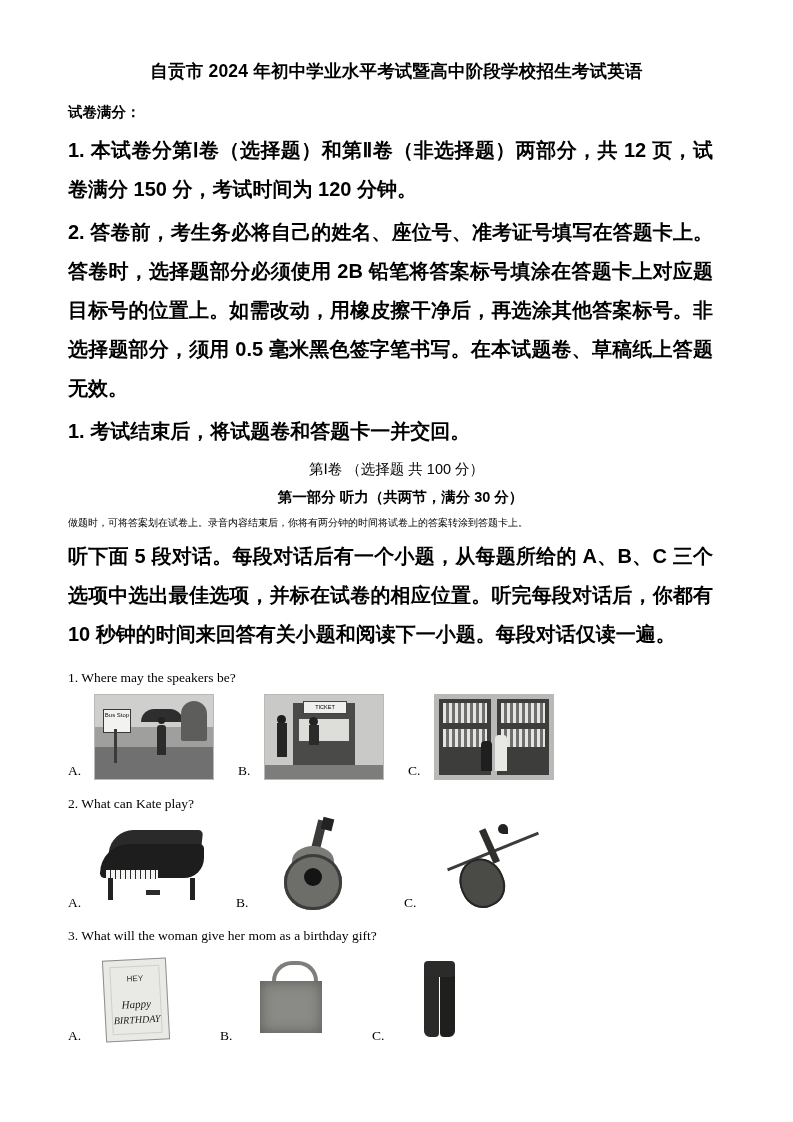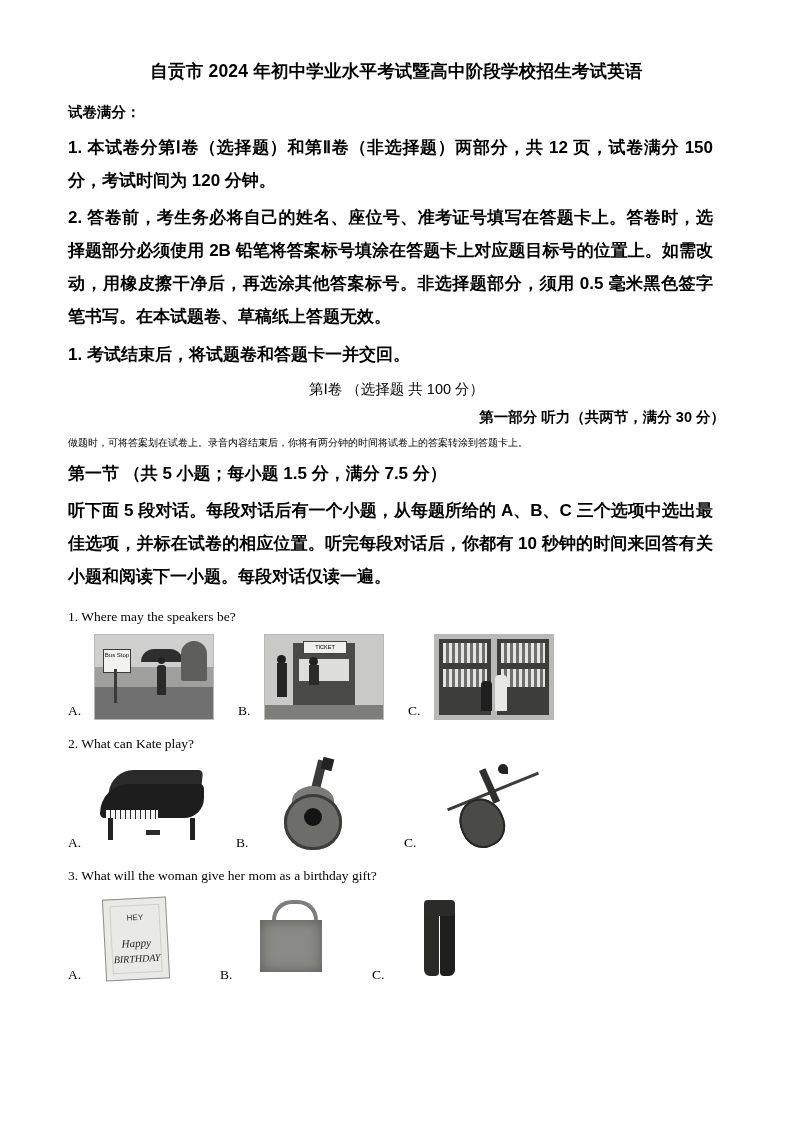--- a/index.html
+++ b/index.html
@@ -32,21 +32,21 @@
   }
   .notice-head {
     font-family: "Liberation Sans", sans-serif;
     font-weight: bold;
     font-size: 14.5px;
     margin: 0 0 9px 0;
   }
   .para {
     font-family: "Liberation Sans", sans-serif;
     font-weight: bold;
-    font-size: 17px;
+    font-size: 20px;
     line-height: 1.95;
     margin: 0 12px 4px 0;
     text-align: justify;
     text-justify: inter-ideograph;
   }
   .para-reg {
     font-family: "Liberation Sans", sans-serif;
     font-weight: normal;
     font-size: 10px;
     line-height: 1.95;
@@ -59,21 +59,21 @@
     font-weight: normal;
     font-size: 14.5px;
     text-align: center;
     line-height: 1.95;
     margin: 0;
   }
   .center-line-2 {
     font-family: "Liberation Sans", sans-serif;
     font-weight: bold;
     font-size: 14.5px;
-    text-align: right;
+    text-align: center;
     line-height: 1.95;
     margin: 0 0 2px 0;
     padding-left: 8px;
   }
   .q-stem {
     font-family: "Liberation Serif", serif;
     font-size: 13.5px;
     margin: 14px 0 6px 0;
     line-height: 1.5;
   }
@@ -180,21 +180,20 @@
 
   <div class="para">1. 本试卷分第Ⅰ卷（选择题）和第Ⅱ卷（非选择题）两部分，共 12 页，试卷满分 150 分，考试时间为 120 分钟。</div>
   <div class="para">2. 答卷前，考生务必将自己的姓名、座位号、准考证号填写在答题卡上。答卷时，选择题部分必须使用 2B 铅笔将答案标号填涂在答题卡上对应题目标号的位置上。如需改动，用橡皮擦干净后，再选涂其他答案标号。非选择题部分，须用 0.5 毫米黑色签字笔书写。在本试题卷、草稿纸上答题无效。</div>
   <div class="para">1. 考试结束后，将试题卷和答题卡一并交回。</div>
 
   <div class="center-line">第Ⅰ卷 （选择题 共 100 分）</div>
   <div class="center-line-2">第一部分 听力（共两节，满分 30 分）</div>
 
   <div class="para-reg">做题时，可将答案划在试卷上。录音内容结束后，你将有两分钟的时间将试卷上的答案转涂到答题卡上。</div>
 
-  <div class="para">第一节 （共 5 小题；每小题 1.5 分，满分 7.5 分）</div>
   <div class="para">听下面 5 段对话。每段对话后有一个小题，从每题所给的 A、B、C 三个选项中选出最佳选项，并标在试卷的相应位置。听完每段对话后，你都有 10 秒钟的时间来回答有关小题和阅读下一小题。每段对话仅读一遍。</div>
 
   <div class="q-stem">1. Where may the speakers be?</div>
   <div class="opts q1 q1row">
     <div class="opt">
       <span class="opt-label">A.</span>
       <div class="pic bus-scene">
         <div class="bus-sign">Bus Stop</div>
         <div class="bus-post"></div>
         <div class="bus-umbrella"></div>

